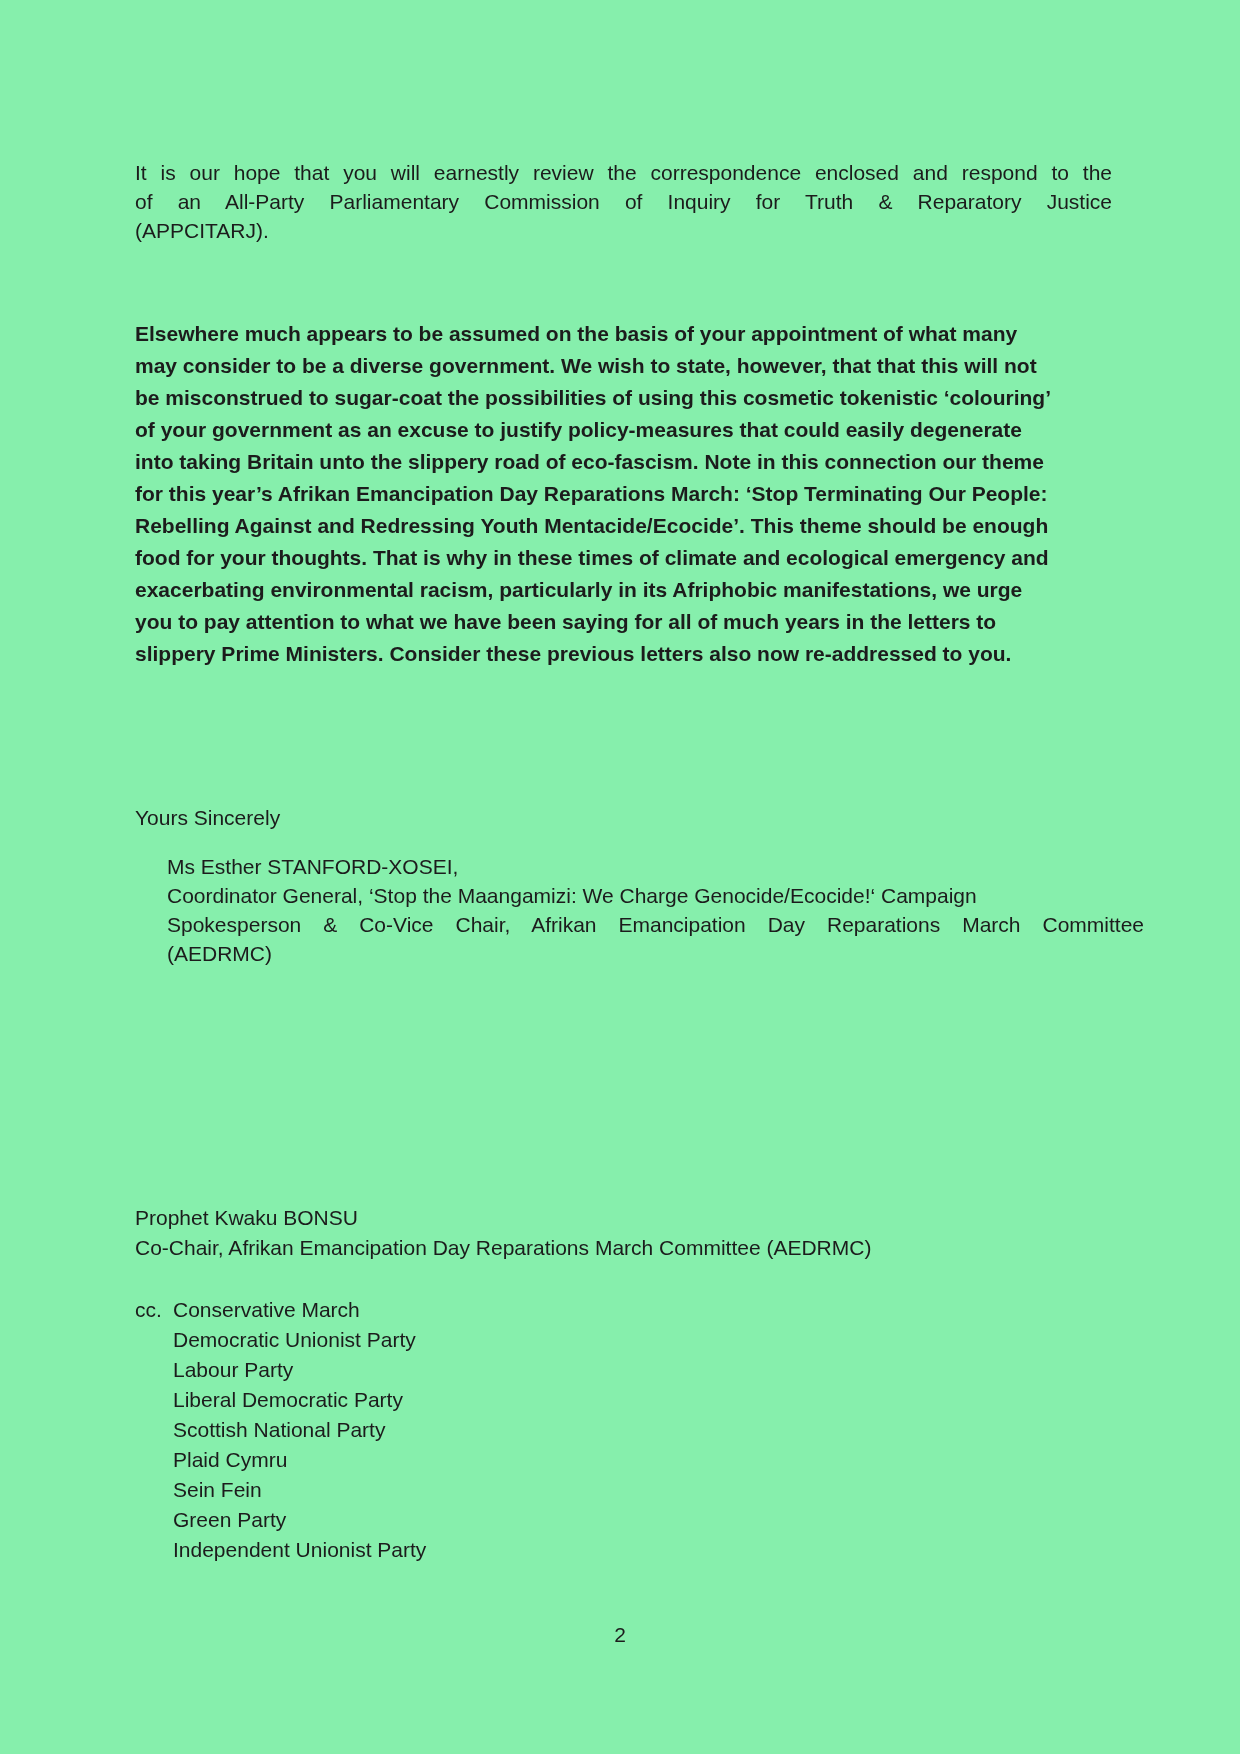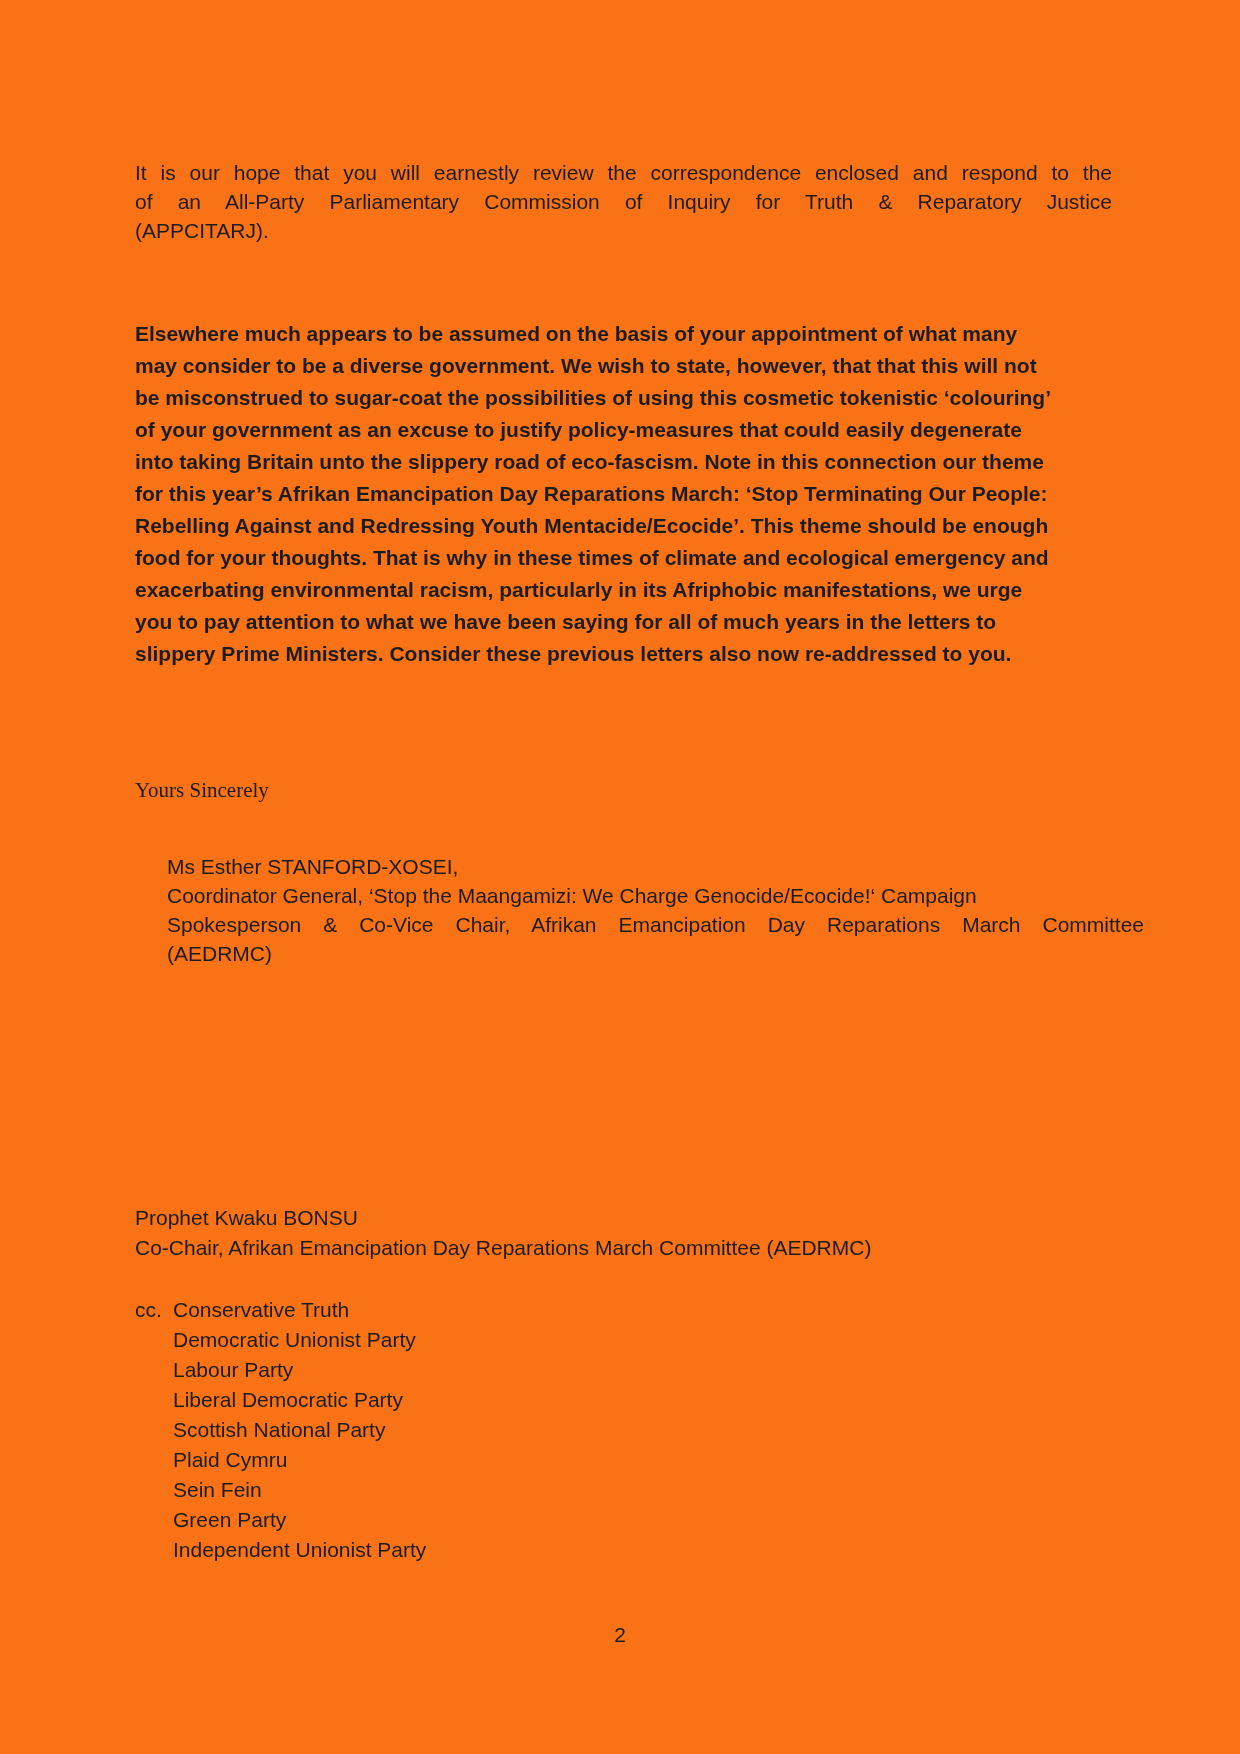--- a/index.html
+++ b/index.html
@@ -1,34 +1,34 @@
 <!DOCTYPE html>
 <html><head>
 <meta charset="utf-8">
 <style>
   html, body { margin: 0; padding: 0; background: #ffffff; }
   .page {
     position: relative;
     width: 1240px;
     height: 1754px;
-    background: #f97316;
+    background: #86efac;
     overflow: hidden;
     font-family: "Liberation Sans", "DejaVu Sans", sans-serif;
     color: #1c1c1c;
   }
   .block {
     position: absolute;
     left: 135px;
     width: 977px;
     font-size: 21px;
   }
   .line { white-space: nowrap; }
   .para1 { top: 158px; line-height: 29px; }
   .para2 { top: 318px; line-height: 32px; font-weight: bold; }
-  .closing { top: 775px; line-height: 30px; font-family: Liberation Serif, serif; }
+  .closing { top: 803px; line-height: 30px; }
   .sig-esther { top: 852px; line-height: 29px; margin-left: 32px; }
   .sig-jendayi { top: 1051px; line-height: 30px; }
   .sig-bonsu { top: 1203px; line-height: 30px; }
   .cc { top: 1295px; line-height: 30px; display: flex; justify-content: center; }
   .cc-label { width: 38px; flex: none; }
   .cc-list { flex: 1; }
   .page-number {
     position: absolute;
     top: 1620px;
     left: 0;
@@ -81,21 +81,21 @@
 
 
   <div class="block sig-bonsu">
       <div class="line">Prophet Kwaku BONSU</div>
       <div class="line">Co-Chair, Afrikan Emancipation Day Reparations March Committee (AEDRMC)</div>
     </div>
 
   <div class="block cc">
     <div class="cc-label">cc.</div>
     <div class="cc-list">
-        <div class="line">Conservative Truth</div>
+        <div class="line">Conservative March</div>
         <div class="line">Democratic Unionist Party</div>
         <div class="line">Labour Party</div>
         <div class="line">Liberal Democratic Party</div>
         <div class="line">Scottish National Party</div>
         <div class="line">Plaid Cymru</div>
         <div class="line">Sein Fein</div>
         <div class="line">Green Party</div>
         <div class="line">Independent Unionist Party</div>
       </div>
   </div>

